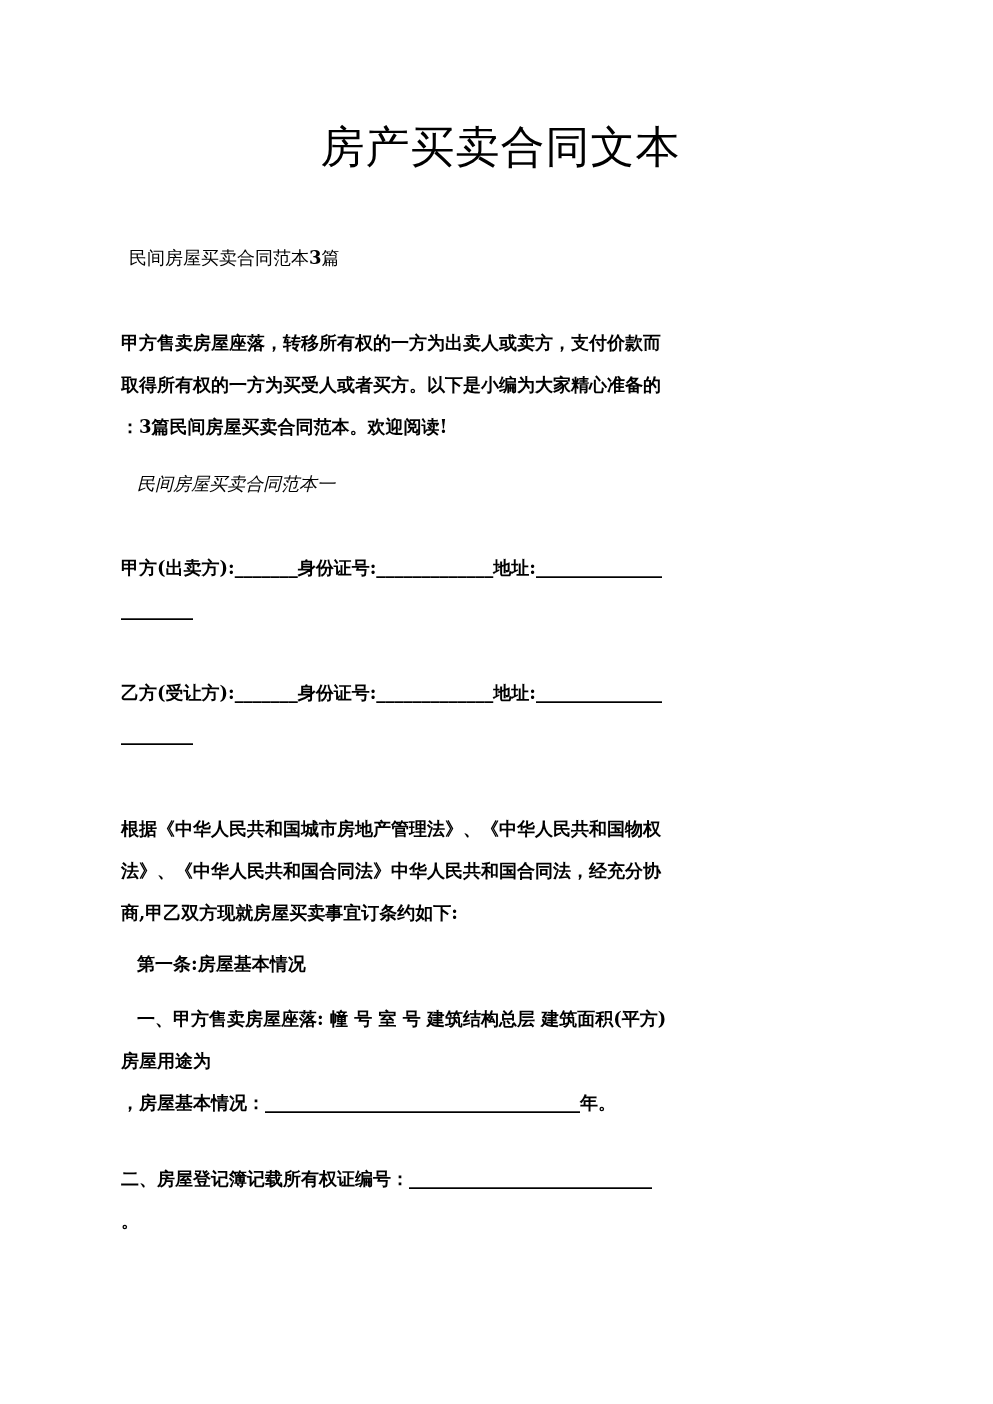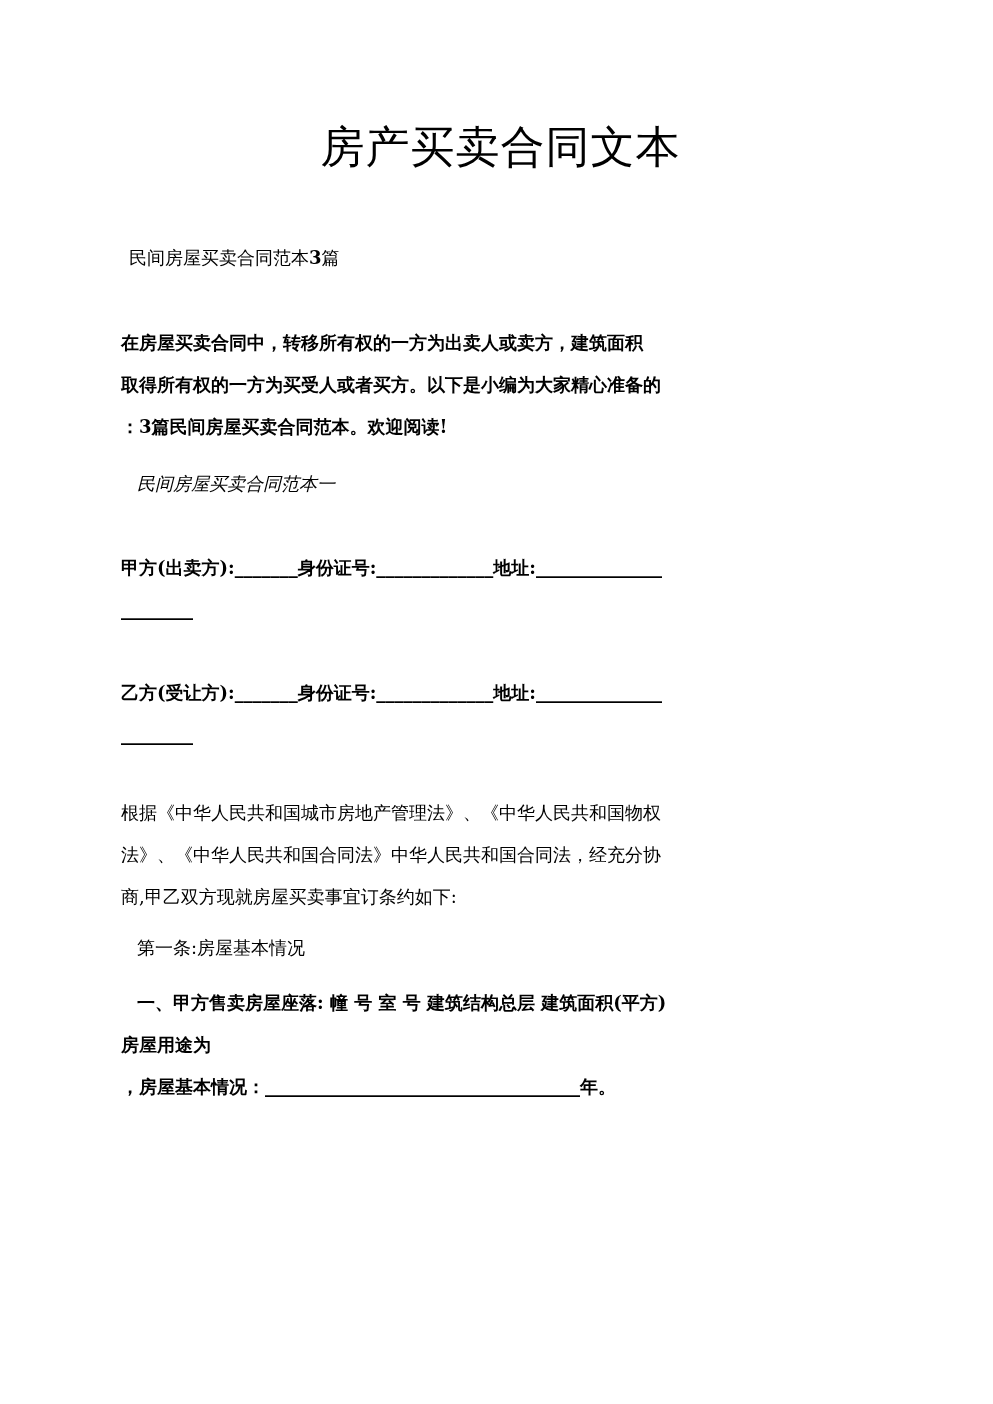--- a/index.html
+++ b/index.html
@@ -43,39 +43,39 @@
   }
   .bold { font-weight: bold; }
   .line { white-space: nowrap; }
   .indent-sm { padding-left: 8px; }
   .indent-md { padding-left: 16px; }
   .section-heading { margin-top: 62px; font-weight: normal; }
   .intro { margin-top: 43px; font-weight: bold; }
   .template-one-heading { margin-top: 15px; font-weight: normal; font-style: italic; }
   .party-a { margin-top: 42px; font-weight: bold; }
   .party-b { margin-top: 41px; font-weight: bold; }
-  .legal-basis { margin-top: 36px; font-weight: normal; }
-  .clause1-heading { margin-top: 9px; font-weight: normal; }
+  .legal-basis { margin-top: 52px; font-weight: bold; }
+  .clause1-heading { margin-top: 9px; font-weight: bold; }
   .item1 { margin-top: 13px; font-weight: bold; }
   .item2 { margin-top: 34px; font-weight: bold; }
 </style>
 </head>
 <body>
 
 <div class="page">
 
   <h1 class="doc-title">房产买卖合同文本</h1>
 
 
   <div class="body-text section-heading indent-sm line">
     <span>民间房屋买卖合同范本</span><span class="bold">3</span><span>篇</span>
   </div>
 
   <div class="body-text intro">
-    <div class="line">在房屋买卖合同中，转移所有权的一方为出卖人或卖方，建筑面积</div>
+    <div class="line">甲方售卖房屋座落，转移所有权的一方为出卖人或卖方，支付价款而</div>
     <div class="line">取得所有权的一方为买受人或者买方。以下是小编为大家精心准备的</div>
     <div class="line">：3篇民间房屋买卖合同范本。欢迎阅读!</div>
   </div>
 
   <div class="body-text template-one-heading indent-md line">民间房屋买卖合同范本一</div>
 
   <div class="body-text party-a">
     <div class="line">甲方(出卖方):_______身份证号:_____________地址:______________</div>
     <div class="line">________</div>
   </div>
@@ -92,14 +92,18 @@
   </div>
 
   <div class="body-text clause1-heading indent-md line">第一条:房屋基本情况</div>
 
   <div class="body-text item1">
     <div class="line indent-md">一、甲方售卖房屋座落: 幢 号 室 号 建筑结构总层 建筑面积(平方)</div>
     <div class="line">房屋用途为</div>
     <div class="line">，房屋基本情况：___________________________________年。</div>
   </div>
 
+  <div class="body-text item2">
+    <div class="line">二、房屋登记簿记载所有权证编号：___________________________</div>
+    <div class="line">。</div>
+  </div>
 
 </div>
 
 </body></html>

